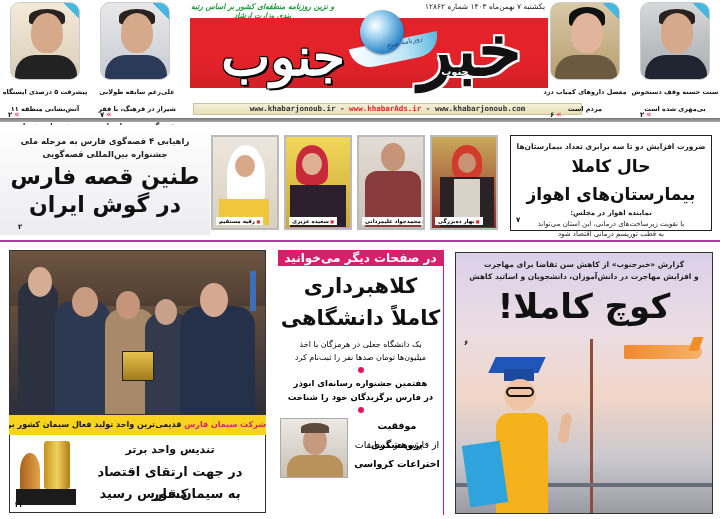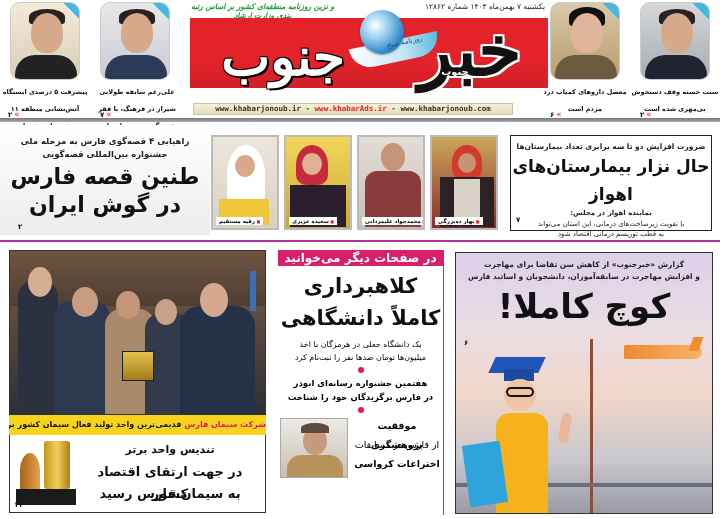--- a/index.html
+++ b/index.html
@@ -57,21 +57,21 @@
   .tagline {
     position: absolute; left: 190px; top: 2px; width: 145px; height: 14px;
     font-size: 7.5px; color: #1f9a3a; font-weight: bold; direction: rtl; text-align: center;
     font-style: italic;
   }
   .dateline {
     position: absolute; left: 395px; top: 2px; width: 150px; height: 12px;
     font-size: 7.5px; color: #222; direction: rtl; text-align: right;
   }
   .url-bar {
-    position: absolute; left: 193px; top: 103px; width: 320px; height: 12px;
+    position: absolute; left: 193px; top: 103px; width: 389px; height: 12px;
     background: linear-gradient(180deg, #f4f0d8, #e6dfb8);
     border: 1px solid #c9c3a4;
     font-family: "DejaVu Sans Mono", monospace; font-size: 7.5px; font-weight: bold;
     line-height: 10px; text-align: center; color: #333; white-space: nowrap; overflow: hidden;
   }
   .url-bar .red { color: #e4222a; }
   .top-rule {
     position: absolute; left: 0; top: 118px; width: 720px; height: 4px;
     background: linear-gradient(180deg, #777 0%, #aaa 100%);
   }
@@ -246,21 +246,21 @@
 <div class="photo-frame" style="left:430px; background:linear-gradient(180deg,#c9a85a,#8e2b2b);">
   <div style="position:absolute;left:20px;top:8px;width:30px;height:34px;background:#d23a2c;border-radius:50% 50% 10px 10px;"></div>
   <div style="position:absolute;left:26px;top:16px;width:18px;height:20px;background:#c89274;border-radius:50%;"></div>
   <div style="position:absolute;left:8px;top:40px;width:54px;height:50px;background:#2a2224;"></div>
   <div style="position:absolute;left:22px;top:42px;width:26px;height:40px;background:#d9d2c8;"></div>
   <span class="name-tag">بهار ده‌بزرگی</span>
 </div>
 
 <div class="ahvaz-box">
   <div class="kicker" style="font-size:7.5px; margin-top:5px; line-height:11px;">ضرورت افزایش دو تا سه برابری تعداد بیمارستان‌ها</div>
-  <div class="hl-big" style="font-size:17px; line-height:28px;">حال نزار بیمارستان‌های اهواز</div>
+  <div class="hl-big" style="font-size:17px; line-height:28px;">حال کاملا بیمارستان‌های اهواز</div>
   <div class="kicker" style="font-size:7px; line-height:11px;">نماینده اهواز در مجلس:</div>
   <div style="font-size:7px; line-height:10px; direction:rtl; text-align:center; color:#222;">با تقویت زیرساخت‌های درمانی، این استان می‌تواند</div>
   <div style="font-size:7px; line-height:10px; direction:rtl; text-align:center; color:#222;">به قطب توریسم درمانی اقتصاد شود</div>
   <div class="pgref" style="left:5px; top:80px;">۷</div>
 </div>
 
 <div class="purple-rule" style="top:240px;"></div>
 
 <div class="award-photo">
   <div style="position:absolute;left:0;top:0;width:100%;height:55px;background:linear-gradient(180deg,#6e5541,#4e3e32);"></div>
@@ -314,21 +314,21 @@
       <div style="position:absolute;left:6px;top:36px;width:56px;height:30px;background:#b8925a;border-radius:14px 14px 0 0;"></div>
     </div>
     <div style="position:absolute;left:74px;top:0;width:90px;font-size:9.5px;line-height:19px;direction:rtl;text-align:center;font-weight:bold;">موفقیت پژوهشگری</div>
     <div style="position:absolute;left:74px;top:19px;width:90px;font-size:9.5px;line-height:19px;direction:rtl;text-align:center;font-weight:normal;">از فارس در مسابقات</div>
     <div style="position:absolute;left:74px;top:38px;width:90px;font-size:9.5px;line-height:19px;direction:rtl;text-align:center;font-weight:bold;">اختراعات کرواسی</div>
   </div>
 </div>
 
 <div class="migration">
   <div class="kicker" style="font-size:7.5px; line-height:12px; margin-top:6px;">گزارش «خبرجنوب» از کاهش سن تقاضا برای مهاجرت</div>
-  <div class="kicker" style="font-size:7.5px; line-height:12px;">و افزایش مهاجرت در سابقه‌آموزان، دانشجویان و اساتید فارس</div>
+  <div class="kicker" style="font-size:7.5px; line-height:12px;">و افزایش مهاجرت در دانش‌آموزان، دانشجویان و اساتید کاهش</div>
   <div class="hl-big" style="font-size:34px; line-height:46px;">کوچ کاملا!</div>
   <div class="pgref" style="left:8px; top:86px;">۶</div>
 
   <div style="position:absolute;left:168px;top:92px;width:78px;height:14px;background:linear-gradient(90deg,#f08a2e,#f6b36a);border-radius:10px 40px 40px 10px;"></div>
   <div style="position:absolute;left:235px;top:84px;width:10px;height:14px;background:#f28e2a;transform:skewX(-20deg);"></div>
 
   <div style="position:absolute;left:134px;top:86px;width:3px;height:176px;background:#8f4c3a;"></div>
 
   <div style="position:absolute;left:0;top:230px;width:258px;height:4px;background:#6a6e7a;"></div>
 

